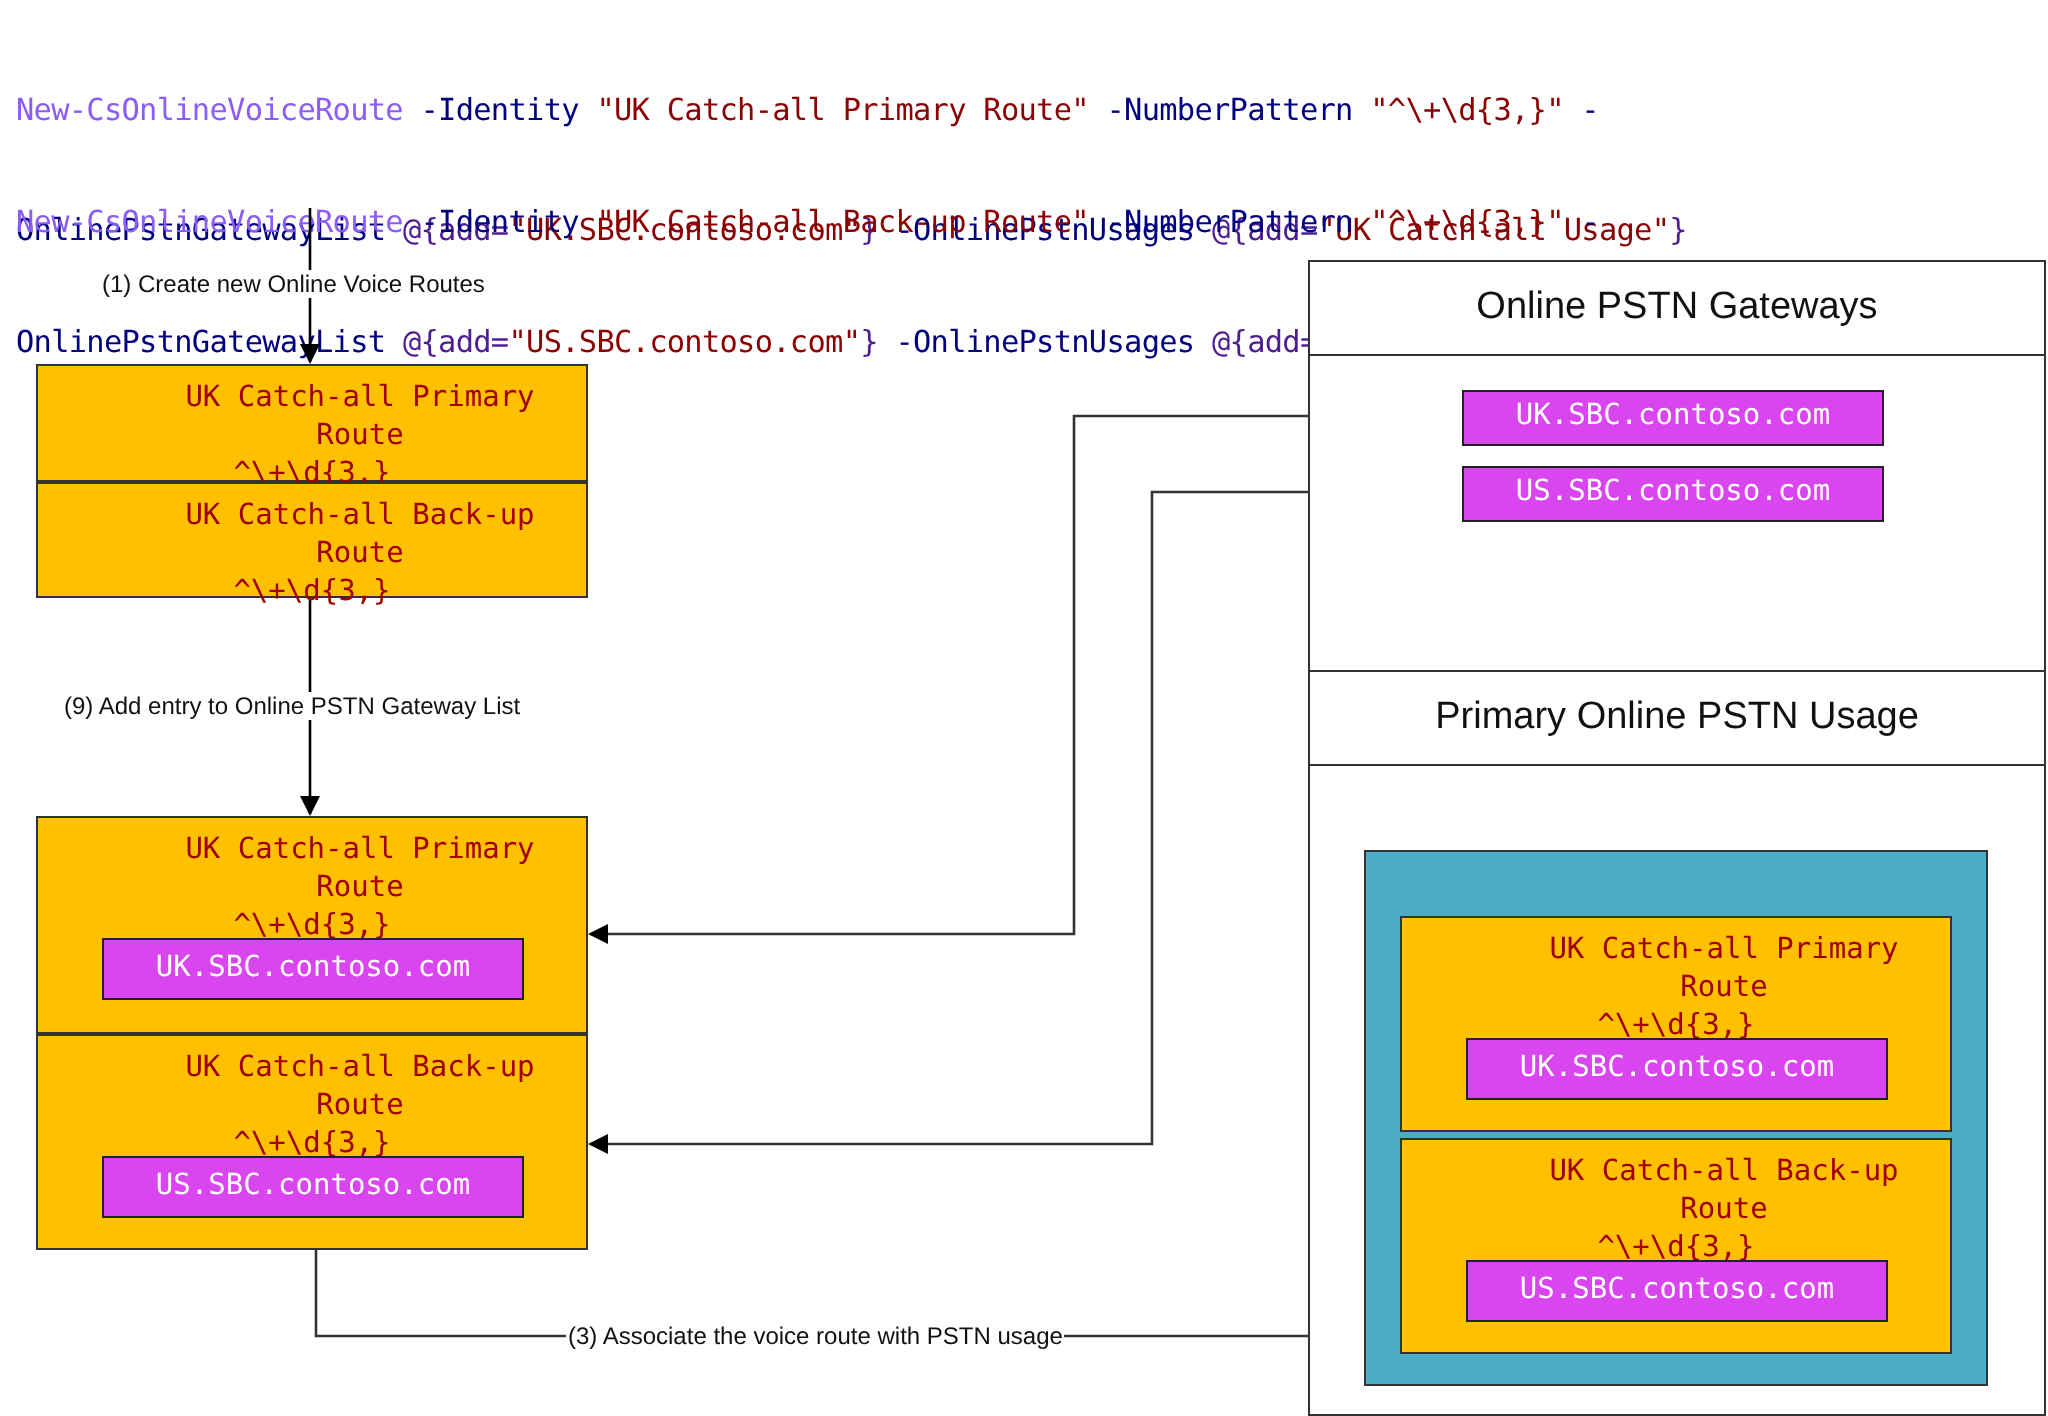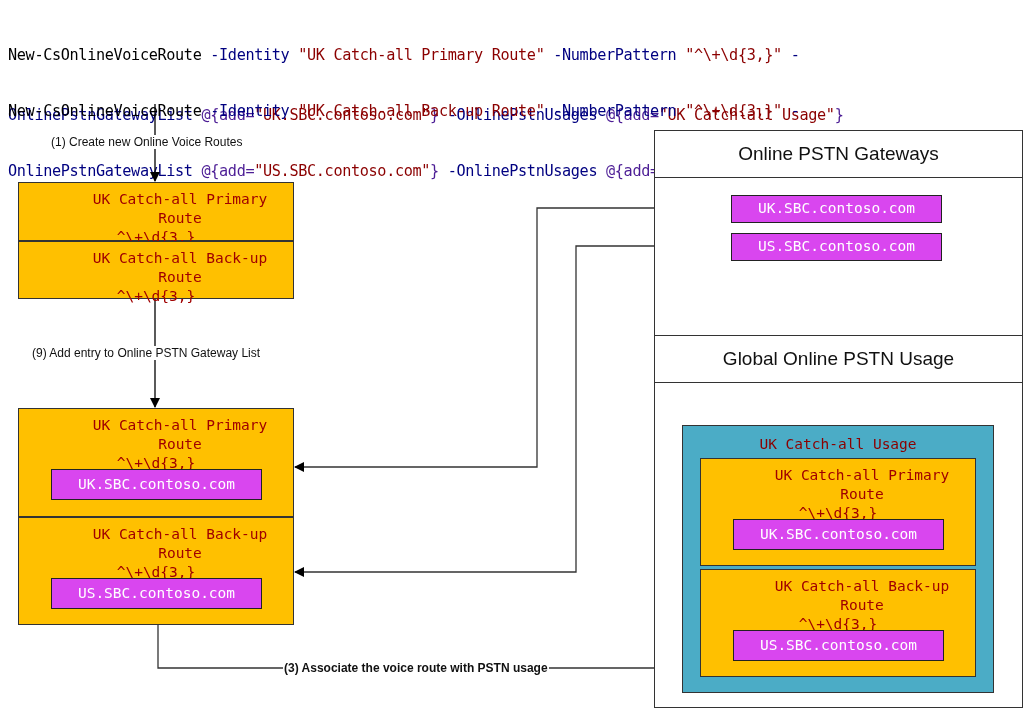--- a/index.html
+++ b/index.html
@@ -1,19 +1,19 @@
 <!DOCTYPE html>
 <html><head>
 <meta charset="utf-8">
 <style>
   html, body { margin:0; padding:0; background:#ffffff; }
   body { width:1024px; height:708px; position:relative; overflow:hidden; font-family:"DejaVu Sans", sans-serif; }
   .mono { font-family:"DejaVu Sans Mono", "Liberation Mono", monospace; }
   .code { position:absolute; left:8px; font-size:15.2px; line-height:20px; white-space:pre; letter-spacing:-0.35px; }
-  .c-cmd { color:#000000; }
+  .c-cmd { color:#8b5cf6; }
   .c-par { color:#000080; }
   .c-str { color:#8b0000; }
   .c-txt { color:#4c1d95; }
   .route { position:absolute; background:#ffc000; border:1.5px solid #333; box-sizing:border-box; color:#a00000; text-align:center; font-family:"DejaVu Sans Mono", monospace; font-size:14.5px; line-height:19px; }
   .route .name { margin-top:7px;margin-left:48px; }
   .chip { position:absolute; background:#d946ef; border:1.5px solid #222; box-sizing:border-box; color:#ffffff; font-family:"DejaVu Sans Mono", monospace; font-size:14.5px; text-align:center; line-height:25px; }
   .panel { position:absolute; border:1.5px solid #333; box-sizing:border-box; background:#fff; }
   .panel .ptitle { height:46px; border-bottom:1.5px solid #333; font-family:"Liberation Sans", sans-serif; font-size:19px; text-align:center; line-height:46px; color:#111; }
   .teal { position:absolute; background:#4bacc6; border:1.5px solid #333; box-sizing:border-box; }
   .teal .uname { color:#8b0000; font-family:"DejaVu Sans Mono", monospace; font-size:14.5px; text-align:center; margin-top:10px; }
@@ -40,21 +40,21 @@
   </defs>
   <line x1="155" y1="104" x2="155" y2="181" stroke="#000" stroke-width="1.3" marker-end="url(#ah)"></line>
   <line x1="155" y1="298" x2="155" y2="407" stroke="#000" stroke-width="1.3" marker-end="url(#ah)"></line>
   <polyline points="731,208 537,208 537,467 295,467" fill="none" stroke="#333" stroke-width="1.3" marker-end="url(#ah)"></polyline>
   <polyline points="731,246 576,246 576,572 295,572" fill="none" stroke="#333" stroke-width="1.3" marker-end="url(#ah)"></polyline>
   <polyline points="158,624 158,668 680,668" fill="none" stroke="#333" stroke-width="1.3" marker-end="url(#ah)"></polyline>
 </svg>
 
 <div class="step" style="left:49px; top:135px;">(1) Create new Online Voice Routes</div>
 <div class="step" style="left:30px; top:346px;">(9) Add entry to Online PSTN Gateway List</div>
-<div class="step" style="left:283px; top:661px; padding:0 1px;font-weight:bold;">(3) Associate the voice route with PSTN usage</div>
+<div class="step" style="left:283px; top:661px; padding:0 1px;">(3) Associate the voice route with PSTN usage</div>
 
 <div class="route" style="left:18px; top:182px; width:276px; height:59px;">
   <div class="name">UK Catch-all Primary Route</div>
   <div>^\+\d{3,}</div>
 </div>
 <div class="route" style="left:18px; top:241px; width:276px; height:58px;">
   <div class="name">UK Catch-all Back-up Route</div>
   <div>^\+\d{3,}</div>
 </div>
 
@@ -69,23 +69,22 @@
   <div class="chip" style="left:32px; top:60px; width:211px; height:31px; line-height:28px;">US.SBC.contoso.com</div>
 </div>
 
 <div class="panel" style="left:654px; top:130px; width:369px; height:220px;">
   <div class="ptitle">Online PSTN Gateways</div>
   <div class="chip" style="left:76px; top:64px; width:211px; height:28px;">UK.SBC.contoso.com</div>
   <div class="chip" style="left:76px; top:102px; width:211px; height:28px;">US.SBC.contoso.com</div>
 </div>
 
 <div class="panel" style="left:654px; top:335px; width:369px; height:373px;">
-  <div class="ptitle">Global Online PSTN Usage</div>
+  <div class="ptitle">Primary Online PSTN Usage</div>
   <div class="teal" style="left:27px; top:89px; width:312px; height:268px;">
-    <div class="uname">UK Catch-all Usage</div>
     <div class="route" style="left:17px; top:32px; width:276px; height:108px;">
       <div class="name">UK Catch-all Primary Route</div>
       <div>^\+\d{3,}</div>
       <div class="chip" style="left:32px; top:60px; width:211px; height:31px; line-height:28px;">UK.SBC.contoso.com</div>
     </div>
     <div class="route" style="left:17px; top:143px; width:276px; height:108px;">
       <div class="name">UK Catch-all Back-up Route</div>
       <div>^\+\d{3,}</div>
       <div class="chip" style="left:32px; top:60px; width:211px; height:31px; line-height:28px;">US.SBC.contoso.com</div>
     </div>

